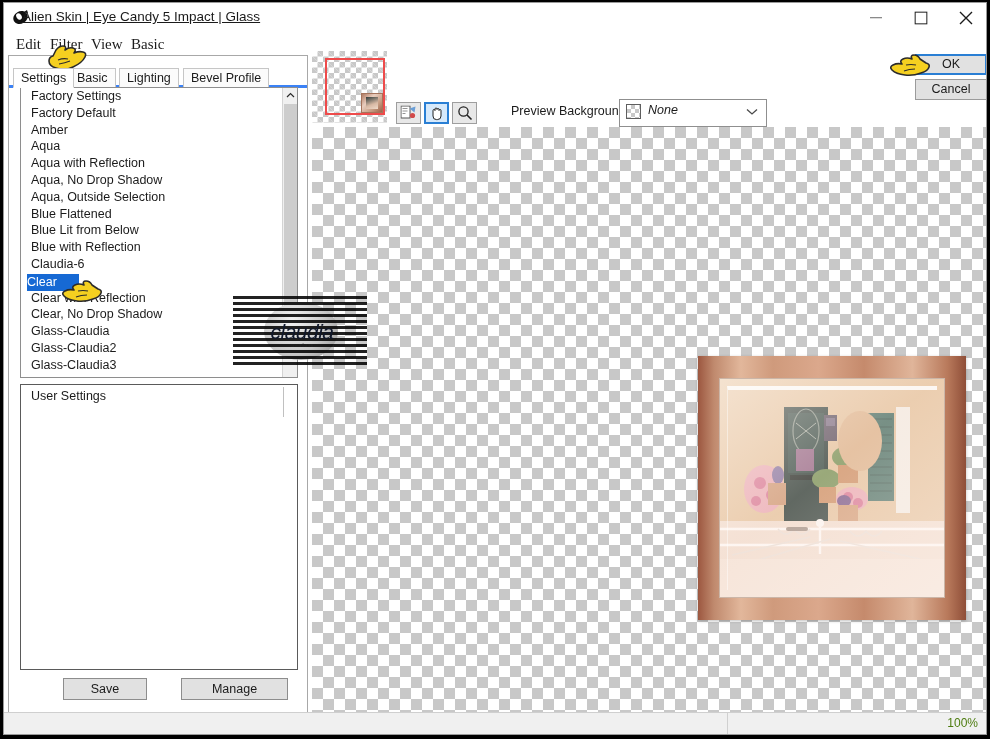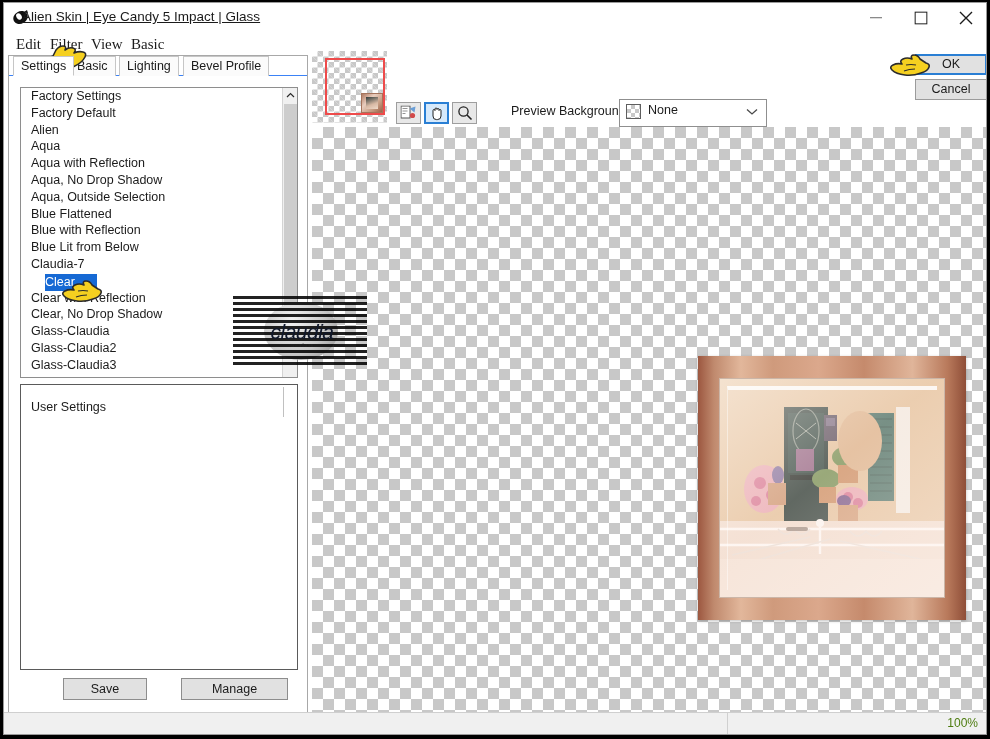--- a/index.html
+++ b/index.html
@@ -62,24 +62,24 @@
   }
 
   
   #leftpanel {
     position: absolute; left: 4px; top: 52px;
     width: 300px; height: 658px;
     background: #ffffff;
     border: 1px solid #a8a8a8;
   }
   #tabstrip {
-    position: absolute; left: 0; top: 0;
+    position: absolute; left: 0; top: 12px;
     width: 298px; height: 20px;
     background: #ffffff;
-    border-bottom: 1px solid #3b82f6;
+    border-bottom: 3px solid #3b82f6;
     text-decoration: underline;
   }
   .tab {
     position: absolute; top: 0;
     height: 20px;
     font-size: 12.5px; color: #1b1b1b;
     line-height: 19px;
     padding: 0 7px;
     border-left: 1px solid #c6c6c6;
     border-right: 1px solid #c6c6c6;
@@ -109,21 +109,21 @@
     font-size: 12.5px; color: #1b1b1b;
     line-height: 16.8px;
     white-space: nowrap;
     cursor: default;
   }
   .list-row.selected {
     background: #1669d4;
     color: #ffffff;
     display: inline-block;
     padding-right: 22px;
-    margin-left: 24px;
+    margin-left: 6px;
     padding-left: 0;
   }
   .sel-wrap { height: 16.8px; line-height: 16.8px; }
 
   
   .vscroll {
     position: absolute; right: 0; top: 0;
     width: 15px; height: 100%;
     background: #f0f0f0;
     border-left: 1px solid #d4d4d4;
@@ -227,20 +227,21 @@
     position: absolute; left: 199px; top: 53px;
     font-size: 12.5px; color: #1b1b1b;
     white-space: nowrap;
   }
   #pb-select {
     position: absolute; left: 307px; top: 48px;
     width: 148px; height: 28px;
     background: #ffffff;
     border: 1px solid #8f8f8f;
     cursor: default;
+    font-style: italic;
   }
   #pb-swatch {
     position: absolute; left: 6px; top: 4px;
     width: 15px; height: 15px;
     border: 1px solid #5e5e5e;
     background-image:
       linear-gradient(45deg, #c8c8c8 25%, transparent 25%, transparent 75%, #c8c8c8 75%),
       linear-gradient(45deg, #c8c8c8 25%, transparent 25%, transparent 75%, #c8c8c8 75%);
     background-size: 8px 8px;
     background-position: 0 0, 4px 4px;
@@ -407,49 +408,49 @@
       <div class="tab active" style="left:4px">Settings</div>
       <div class="tab" style="left:60px">Basic</div>
       <div class="tab" style="left:110px">Lighting</div>
       <div class="tab" style="left:174px">Bevel Profile</div>
     </div>
 
     <div id="settings-list">
       <div class="list-inner" id="list-inner">
           <div class="list-row">Factory Settings</div>
           <div class="list-row">Factory Default</div>
-          <div class="list-row">Alien</div>
+          <div class="list-row">Amber</div>
           <div class="list-row">Aqua</div>
           <div class="list-row">Aqua with Reflection</div>
           <div class="list-row">Aqua, No Drop Shadow</div>
           <div class="list-row">Aqua, Outside Selection</div>
           <div class="list-row">Blue Flattened</div>
+          <div class="list-row">Blue Lit from Below</div>
           <div class="list-row">Blue with Reflection</div>
-          <div class="list-row">Blue Lit from Below</div>
-          <div class="list-row">Claudia-7</div>
+          <div class="list-row">Claudia-6</div>
           <div class="sel-wrap"><span class="list-row selected">Clear</span></div>
           <div class="list-row">Clear with Reflection</div>
           <div class="list-row">Clear, No Drop Shadow</div>
           <div class="list-row">Glass-Claudia</div>
           <div class="list-row">Glass-Claudia2</div>
           <div class="list-row">Glass-Claudia3</div>
         </div>
       <div class="vscroll">
         <div class="arrow-up">
           <svg width="15" height="15" viewBox="0 0 15 15">
             <path d="M4 9 L7.5 5.5 L11 9" stroke="#2b2b2b" stroke-width="1.2" fill="none"></path>
           </svg>
         </div>
         <div class="thumb" style="top:16px;height:232px"></div>
       </div>
     </div>
 
     <div id="user-list">
       <div class="divider"></div>
-      <div class="user-row" style="margin-top:11px">User Settings</div>
+      <div class="user-row" style="">User Settings</div>
     </div>
 
     <div class="btn" id="btn-save">Save</div>
     <div class="btn" id="btn-manage">Manage</div>
   </div>
 
   <div id="topstrip">
 
     <div id="navigator">
       <div id="nav-viewport"></div>

